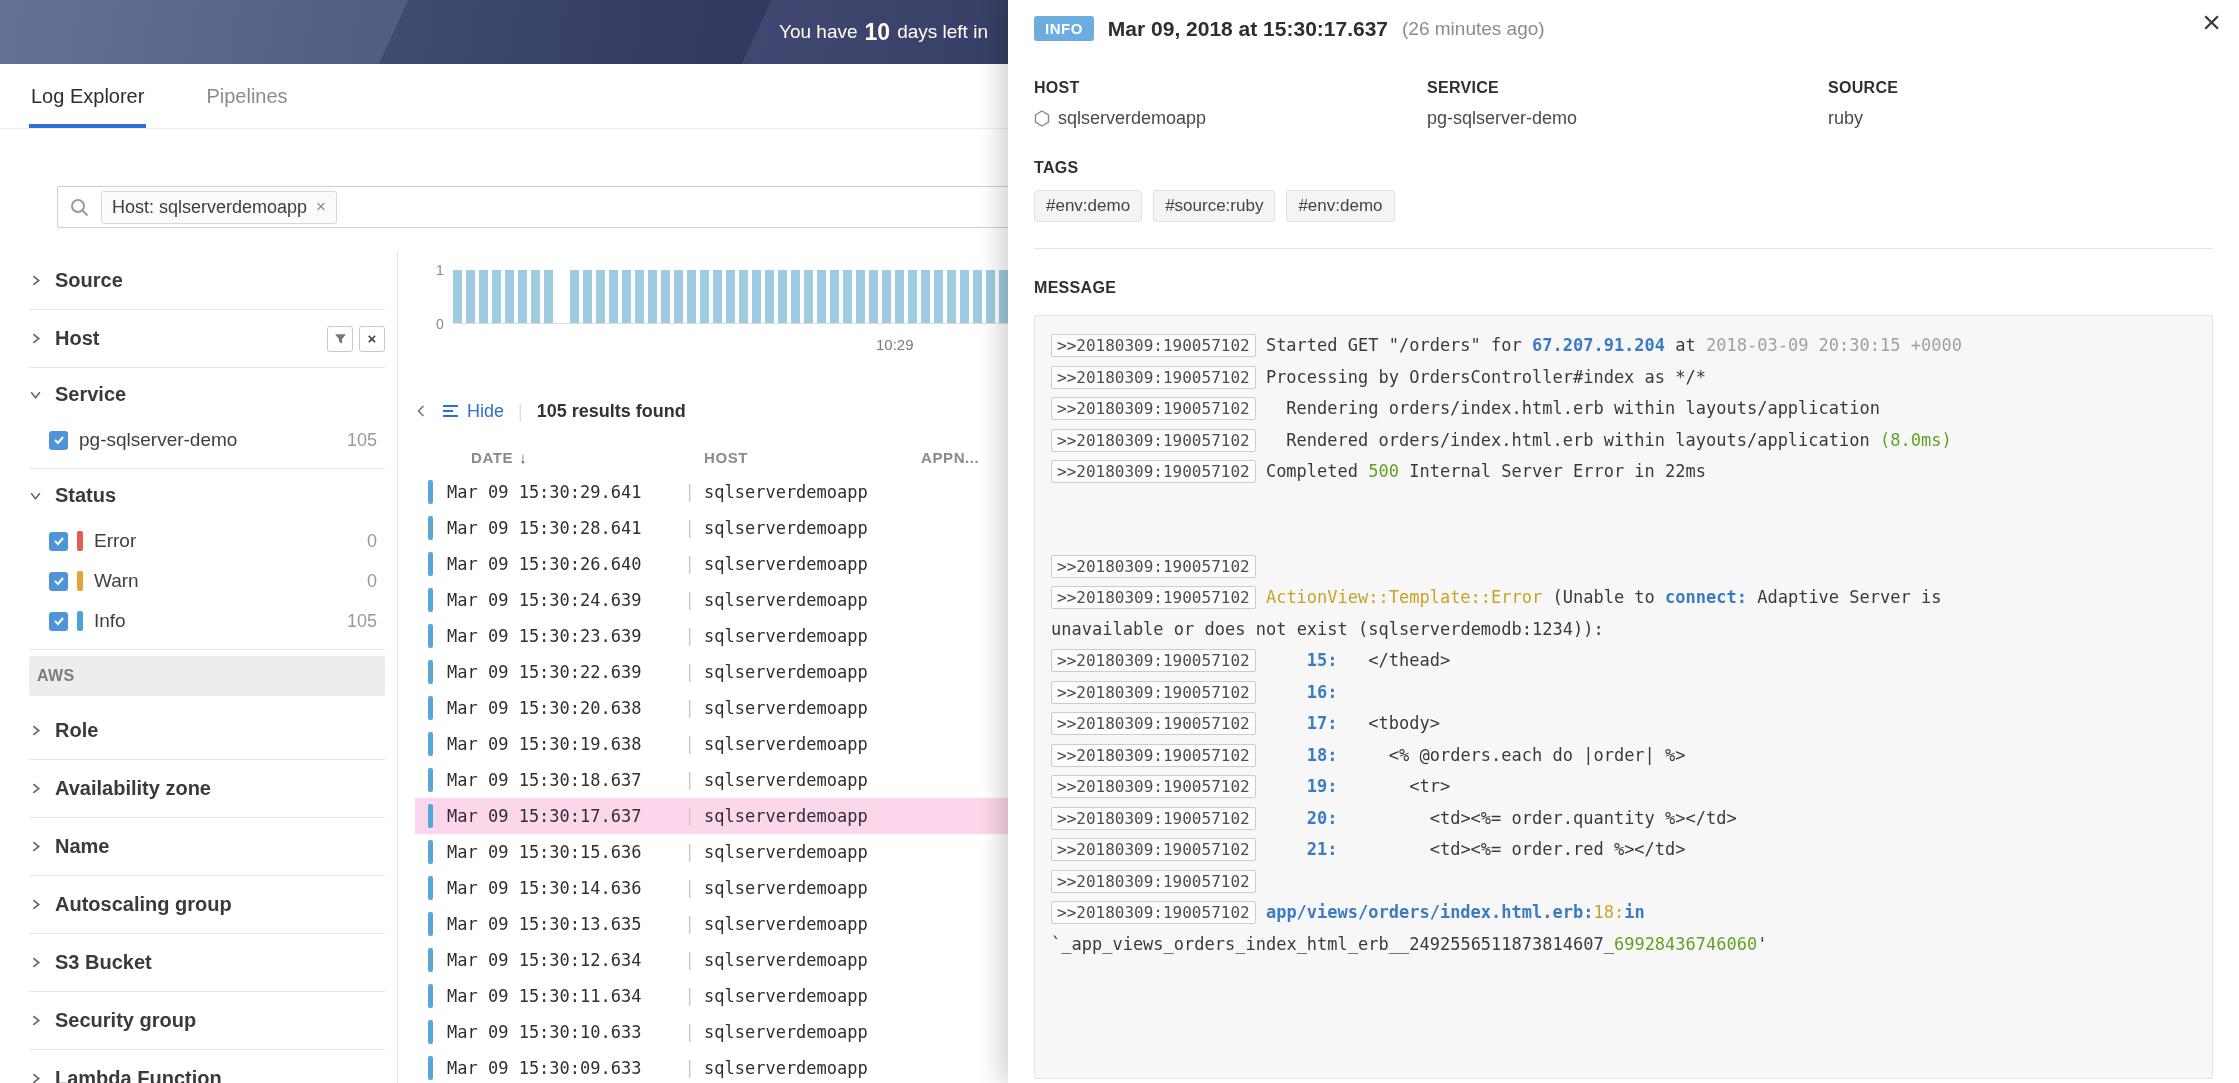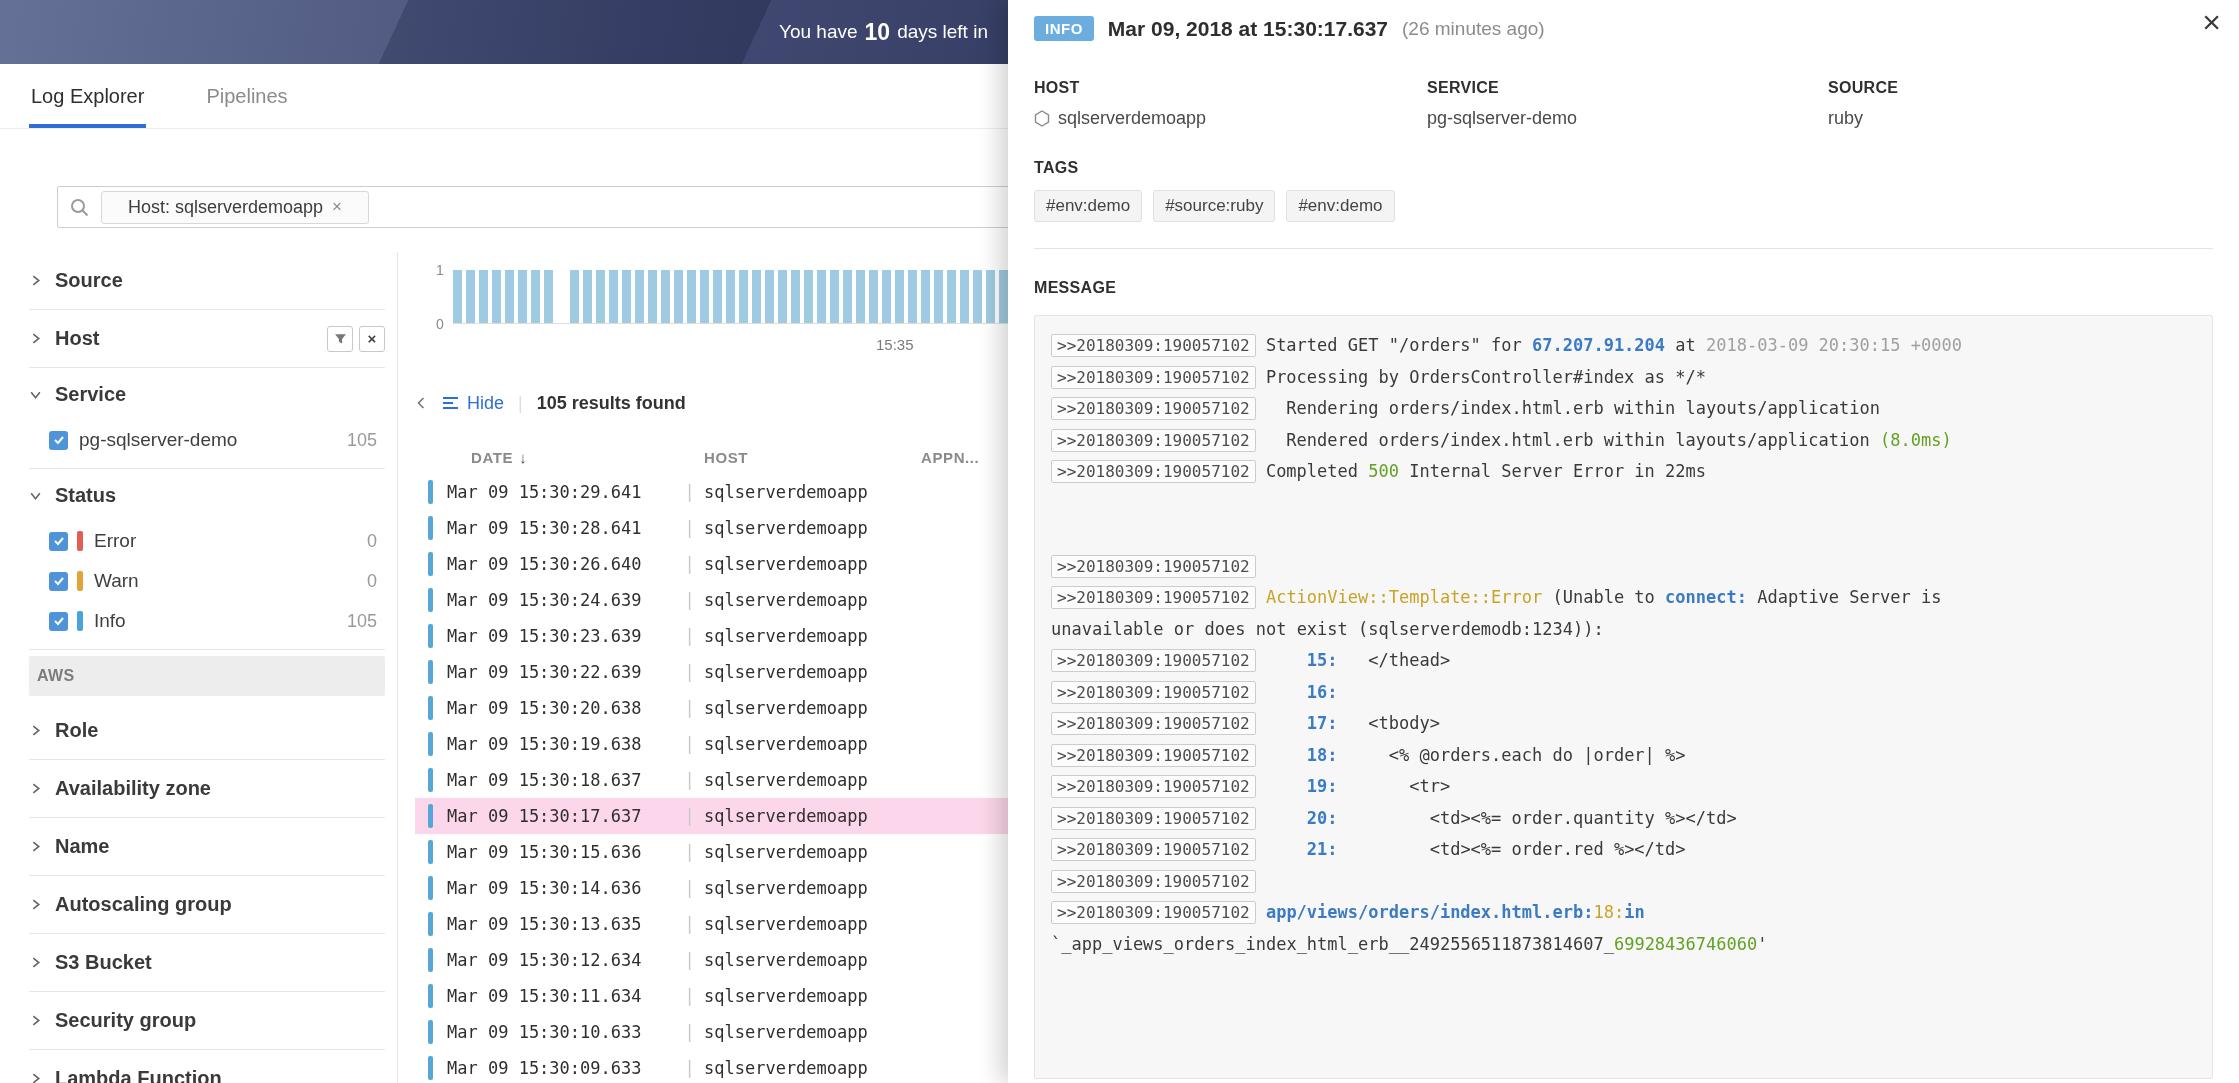--- a/index.html
+++ b/index.html
@@ -23,21 +23,21 @@
     margin-right:62px; cursor:pointer; }
   .tab.active { color:#2e2e2e; }
   .tab.active::after { content:''; position:absolute; left:-2px; right:-2px; bottom:0; height:4px;
     background:var(--accent,#2d6fd6); }
 
   
   .searchbar { position:absolute; left:57px; top:186px; width:1100px; height:42px;
     border:1px solid #cdced0; border-radius:2px; background:#fff; display:flex; align-items:center;
     padding:0 12px; gap:12px; }
   .chip { display:inline-flex; align-items:center; gap:9px; border:1px solid #d8d8d8; background:#fbfbfb;
-    border-radius:3px; padding:5px 26px; font-size:18px; color:#3d3d3d; white-space:nowrap; }
+    border-radius:3px; padding:5px 10px; font-size:18px; color:#3d3d3d; white-space:nowrap; }
   .chip-x { color:#8a8a8a; font-size:17px; cursor:pointer; }
   .search-input { flex:1; border:none; outline:none; font-size:18px; background:transparent; }
 
   
   .facets { position:absolute; left:29px; top:252px; width:356px; }
   .vdivider { position:absolute; left:397px; top:252px; bottom:0; width:1px; background:#e5e5e5; }
   .facet-row { height:58px; display:flex; align-items:center; gap:13px; border-bottom:1px solid #e6e6e6;
     font-size:20px; font-weight:bold; color:#3a3a3a; cursor:pointer; }
   .facet-ghead { height:52px; display:flex; align-items:center; gap:13px;
     font-size:20px; font-weight:bold; color:#3a3a3a; cursor:pointer; }
@@ -63,21 +63,21 @@
   .histo { position:absolute; left:436px; top:266px; width:700px; height:92px; }
   .histo-y1 { position:absolute; left:0; top:-4px; font-size:14px; color:#8a8a8a; }
   .histo-y0 { position:absolute; left:0; top:50px; font-size:14px; color:#8a8a8a; }
   .histo-bars { position:absolute; left:17px; top:4px; width:660px; height:54px; display:flex;
     align-items:flex-end; gap:4px; border-bottom:1px solid #ddd; overflow:hidden; }
   .bar { width:9px; height:54px; background:var(--histbar,#9fcbe2); flex:none; cursor:pointer; }
   .bar.empty { background:transparent; }
   .histo-x { position:absolute; left:440px; top:70px; font-size:15px; color:#7a7a7a; }
 
   
-  .results-bar { position:absolute; left:415px; top:388px; height:30px; display:flex; align-items:center;
+  .results-bar { position:absolute; left:415px; top:396px; height:30px; display:flex; align-items:center;
     gap:14px; font-size:18px; }
   .hide-ctl { display:flex; align-items:center; gap:8px; color:var(--accent,#3073d9); cursor:pointer; }
   .rb-sep { color:#ddd; }
   .result-count { font-weight:bold; color:#333; font-size:18px; }
   .back-chev { cursor:pointer; display:inline-flex; }
 
   
   .log-header { position:absolute; left:415px; top:440px; width:700px; height:34px; display:flex;
     align-items:center; padding-left:56px; color:#8a8a8a; font-size:15px; font-weight:bold;
     letter-spacing:0.6px; }
@@ -349,21 +349,21 @@
       <div class="bar"></div>
       <div class="bar"></div>
       <div class="bar"></div>
       <div class="bar"></div>
       <div class="bar"></div>
       <div class="bar"></div>
       <div class="bar"></div>
       <div class="bar"></div>
       <div class="bar"></div>
     </div>
-  <span class="histo-x">15:35</span>
+  <span class="histo-x">10:29</span>
 </div>
 
 <div class="results-bar">
   <span class="back-chev">
     <svg width="13" height="14" viewBox="0 0 12 14">
         <path d="M8 2 L3 7 L8 12" fill="none" stroke="#777" stroke-width="1.6"></path>
       </svg>
   </span>
   <span class="hide-ctl">
     <span style="display:inline-flex;">

